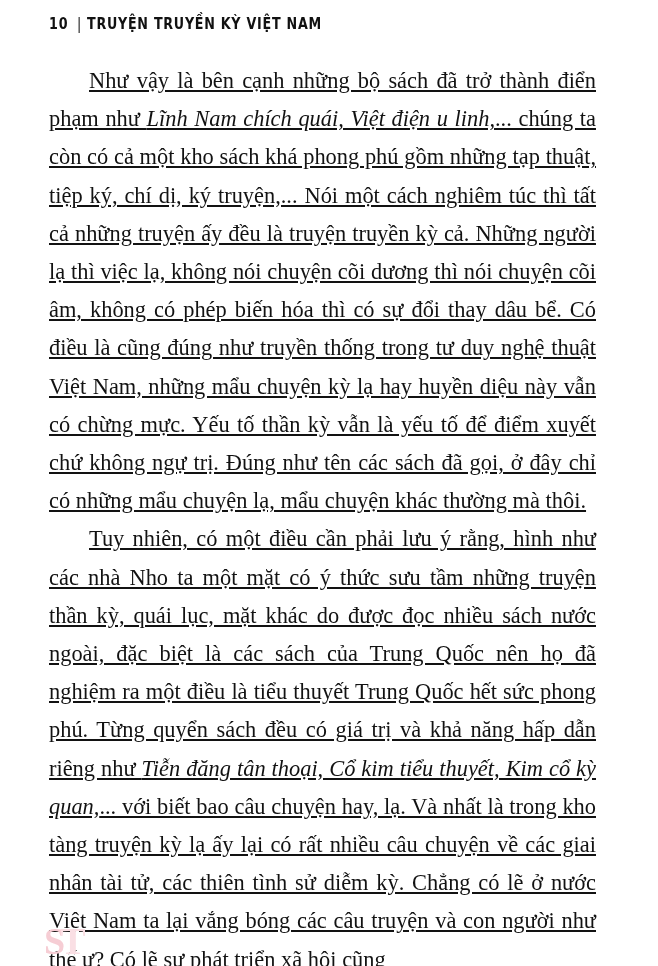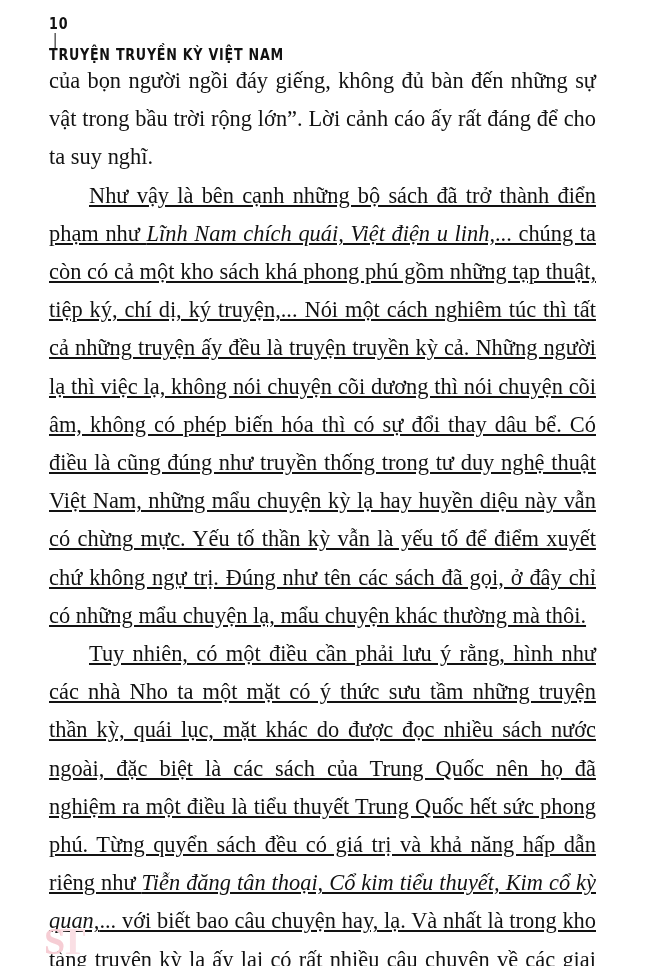--- a/index.html
+++ b/index.html
@@ -26,21 +26,20 @@
   .running-head {
     position: absolute;
     left: 49px;
     top: 17px;
     width: 560px;
     height: 22px;
     display: flex;
     align-items: baseline;
     gap: 0;
     white-space: nowrap;
-    flex-direction: column;
   }
   .running-head .folio,
   .running-head .sep,
   .running-head .booktitle {
     font-family: "DejaVu Sans", sans-serif;
     font-weight: 700;
     font-size: 15.5px;
     line-height: 1;
     color: #111111;
     transform: scaleX(0.82);
@@ -112,23 +111,20 @@
 
 <div class="page">
 
   <div class="running-head">
     <span class="folio">10</span>
     <span class="sep">|</span>
     <span class="booktitle">TRUYỆN TRUYỀN KỲ VIỆT NAM</span>
   </div>
 
   <div class="textblock">
-    <p class="para">
-      <span>của bọn người ngồi đáy giếng, không đủ bàn đến những sự vật trong bầu trời rộng lớn”. Lời cảnh cáo ấy rất đáng để cho ta suy nghĩ.</span>
-    </p>
     <p class="para indent">
       <span>Như vậy là bên cạnh những bộ sách đã trở thành điển phạm như </span><span class="ital">Lĩnh Nam chích quái, Việt điện u linh,</span><span>... chúng ta còn có cả một kho sách khá phong phú gồm những tạp thuật, tiệp ký, chí dị, ký truyện,... Nói một cách nghiêm túc thì tất cả những truyện ấy đều là truyện truyền kỳ cả. Những người lạ thì việc lạ, không nói chuyện cõi dương thì nói chuyện cõi âm, không có phép biến hóa thì có sự đổi thay dâu bể. Có điều là cũng đúng như truyền thống trong tư duy nghệ thuật Việt Nam, những mẩu chuyện kỳ lạ hay huyền diệu này vẫn có chừng mực. Yếu tố thần kỳ vẫn là yếu tố để điểm xuyết chứ không ngự trị. Đúng như tên các sách đã gọi, ở đây chỉ có những mẩu chuyện lạ, mẩu chuyện khác thường mà thôi.</span>
     </p>
     <p class="para indent">
       <span>Tuy nhiên, có một điều cần phải lưu ý rằng, hình như các nhà Nho ta một mặt có ý thức sưu tầm những truyện thần kỳ, quái lục, mặt khác do được đọc nhiều sách nước ngoài, đặc biệt là các sách của Trung Quốc nên họ đã nghiệm ra một điều là tiểu thuyết Trung Quốc hết sức phong phú. Từng quyển sách đều có giá trị và khả năng hấp dẫn riêng như </span><span class="ital">Tiễn đăng tân thoại, Cổ kim tiểu thuyết, Kim cổ kỳ quan,</span><span>... với biết bao câu chuyện hay, lạ. Và nhất là trong kho tàng truyện kỳ lạ ấy lại có rất nhiều câu chuyện về các giai nhân tài tử, các thiên tình sử diễm kỳ. Chẳng có lẽ ở nước Việt Nam ta lại vắng bóng các câu truyện và con người như thế ư? Có lẽ sự phát triển xã hội cũng</span>
     </p>
   </div>
 
   <div class="logo">
     <span class="mono"><span>S</span><span class="t">T</span></span>

